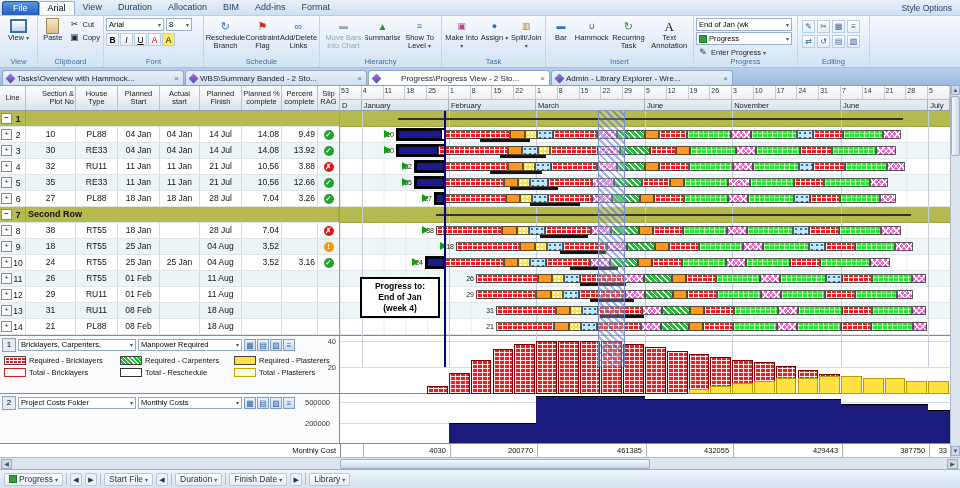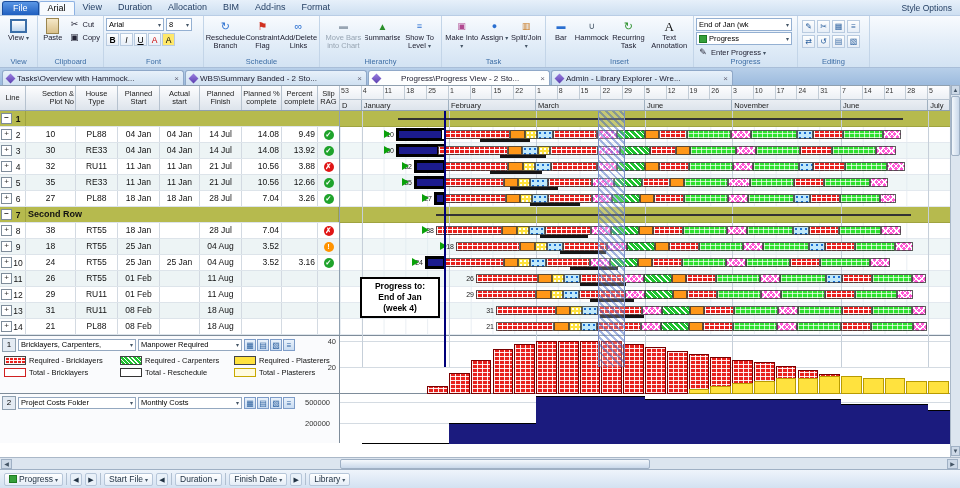--- a/index.html
+++ b/index.html
@@ -1043,20 +1043,39 @@
         <div class="cbar" style="left: 21.7857px; width: 87.1429px; height: 1px;"></div>
         <div class="cbar" style="left: 108.929px; width: 87.1429px; height: 20.9135px;"></div>
         <div class="cbar" style="left: 196.071px; width: 108.929px; height: 48.0609px;"></div>
         <div class="cbar" style="left: 305px; width: 87.1429px; height: 45.0057px;"></div>
         <div class="cbar" style="left: 392.143px; width: 108.929px; height: 44.7336px;"></div>
         <div class="cbar" style="left: 501.071px; width: 87.1429px; height: 40.3906px;"></div>
         <div class="cbar" style="left: 588.214px; width: 21.7857px; height: 34.375px;"></div>
       </div>
   </div>
 
+  <div id="costs">
+    <div id="cost-label">Monthly Cost</div>
+    <div id="cost-values">
+        <div class="ctick" style="left: 21.7857px;"></div>
+        <div class="ctick" style="left: 108.929px;"></div>
+        <div class="cval" style="left: 44.9286px;">4030</div>
+        <div class="ctick" style="left: 196.071px;"></div>
+        <div class="cval" style="left: 132.071px;">200770</div>
+        <div class="ctick" style="left: 305px;"></div>
+        <div class="cval" style="left: 241px;">461385</div>
+        <div class="ctick" style="left: 392.143px;"></div>
+        <div class="cval" style="left: 328.143px;">432055</div>
+        <div class="ctick" style="left: 501.071px;"></div>
+        <div class="cval" style="left: 437.071px;">429443</div>
+        <div class="ctick" style="left: 588.214px;"></div>
+        <div class="cval" style="left: 524.214px;">387750</div>
+        <div class="cval" style="left: 546px;">33</div>
+      </div>
+  </div>
 
   <div id="hscroll">
     <div class="harr" style="left:1px">◀</div>
     <div id="hthumb"></div>
     <div class="harr" style="left:947px">▶</div>
   </div>
   <div id="vscroll">
     <div class="varr" style="top:0">▲</div>
     <div id="vthumb"></div>
     <div class="varr" style="top:361px">▼</div>

